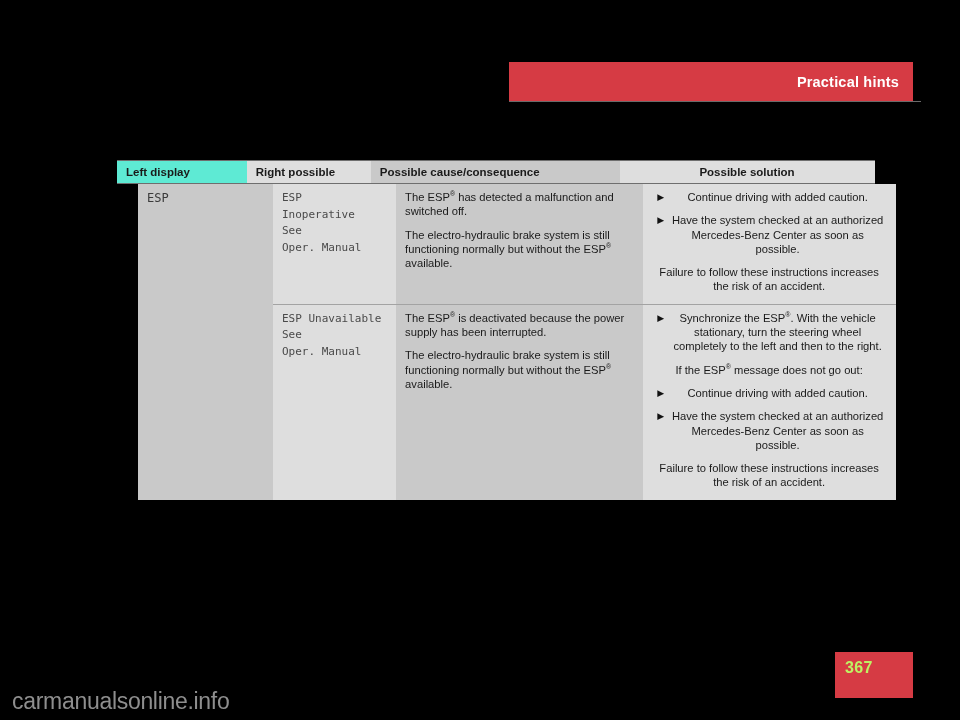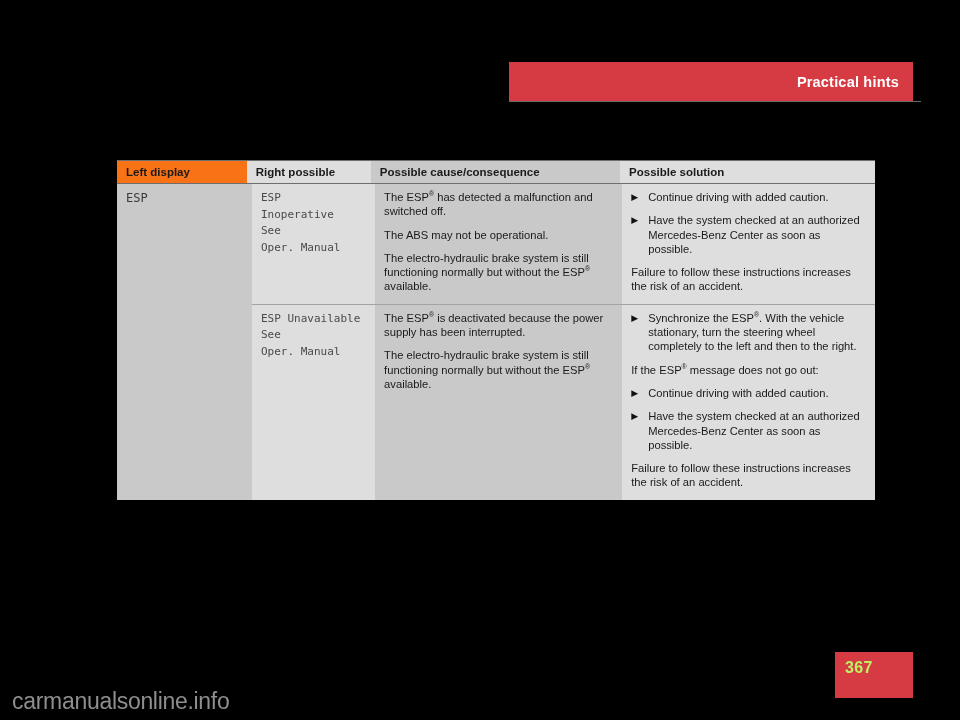--- a/index.html
+++ b/index.html
@@ -63,24 +63,24 @@
   }
   .trow {
     display: flex;
     width: 100%;
     align-items: stretch;
   }
   .cell {
     box-sizing: border-box;
     padding: 6px 10px 10px 9px;
   }
-  .c1 { width: 135px; background: #f97316; }
+  .c1 { width: 135px; background: #5eead4; }
   .c2 { width: 129px; background: #dedede; }
   .c3 { width: 260px; background: #c9c9c9; }
-  .c4 { width: 266px; background: #dedede; }
+  .c4 { width: 266px; background: #dedede; text-align: center; }
 
   
   #thead {
     border-top: 1px solid #6e6e6e;
     border-bottom: 1px solid #6e6e6e;
   }
   #thead .cell {
     padding-top: 5px;
     padding-bottom: 5px;
     height: 22px;
@@ -91,20 +91,21 @@
     color: #1a1a1a;
     line-height: 13px;
     white-space: nowrap;
   }
 
   
   #tbody-wrap {
     display: flex;
     width: 100%;
     align-items: stretch;
+    margin-left: 21px;
   }
   #left-span {
     width: 135px;
     background: #c9c9c9;
     box-sizing: border-box;
     padding: 6px 10px 10px 9px;
   }
   #right-stack {
     width: 623px;
   }
@@ -234,21 +235,20 @@
         <div id="row1" class="datarow">
           <div class="cell c2">
             <div class="mono">ESP
 Inoperative
 See
 Oper. Manual</div>
           </div>
           <div class="cell c3">
             <div>
                 <div class="para">The ESP<sup class="reg">®</sup> has detected a malfunction and switched off.</div>
-                <div class="para">The ABS may not be operational.</div>
                 <div class="para">The electro-hydraulic brake system is still functioning normally but without the ESP<sup class="reg">®</sup> available.</div>
               </div>
           </div>
           <div class="cell c4">
             <div>
                 <div class="bullet">
                   <span class="bullet-mark">▶</span>
                   <span class="bullet-text">Continue driving with added caution.</span>
                 </div>
                 <div class="bullet">

